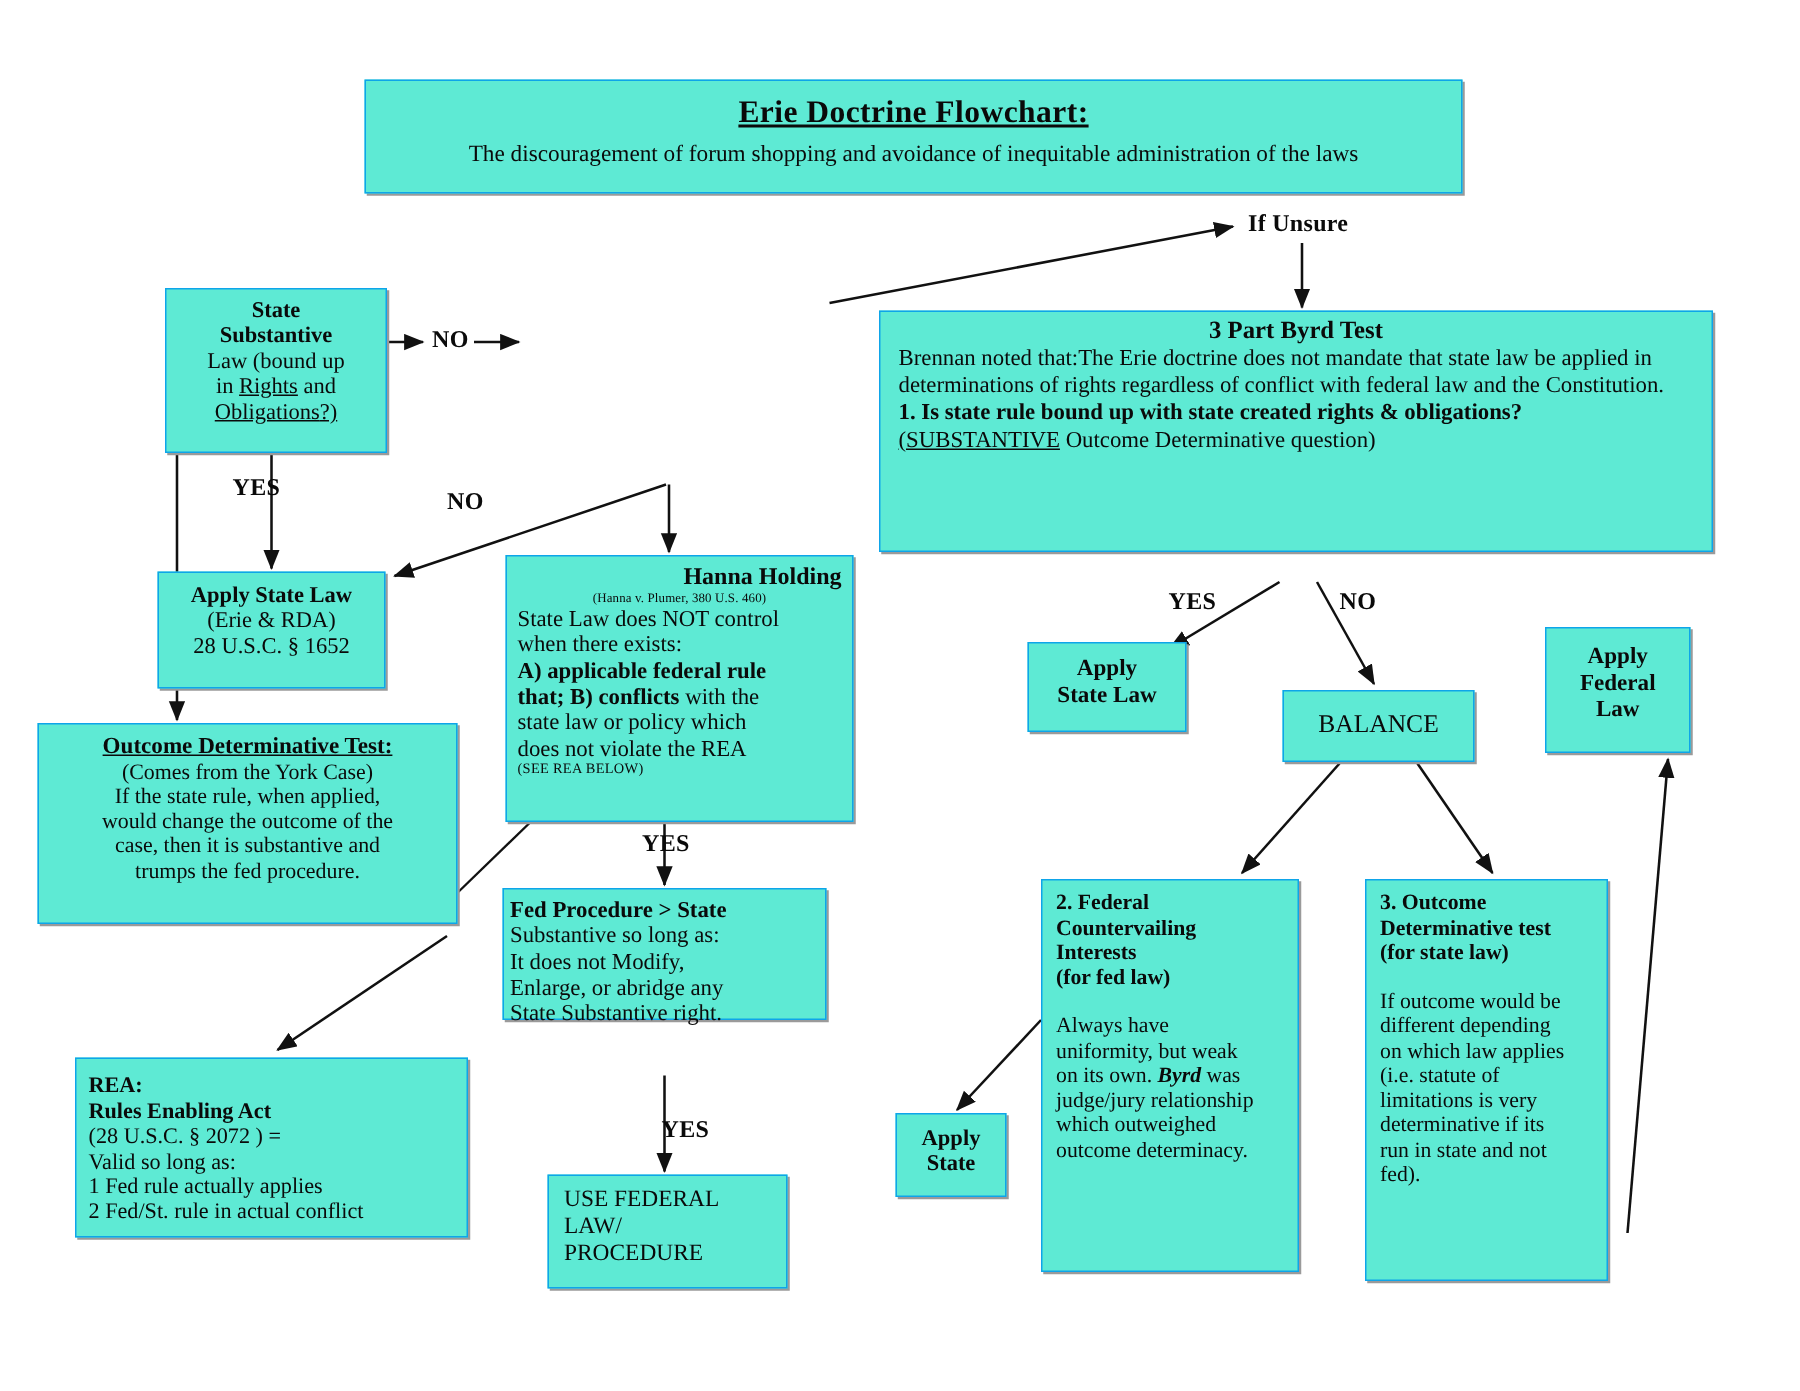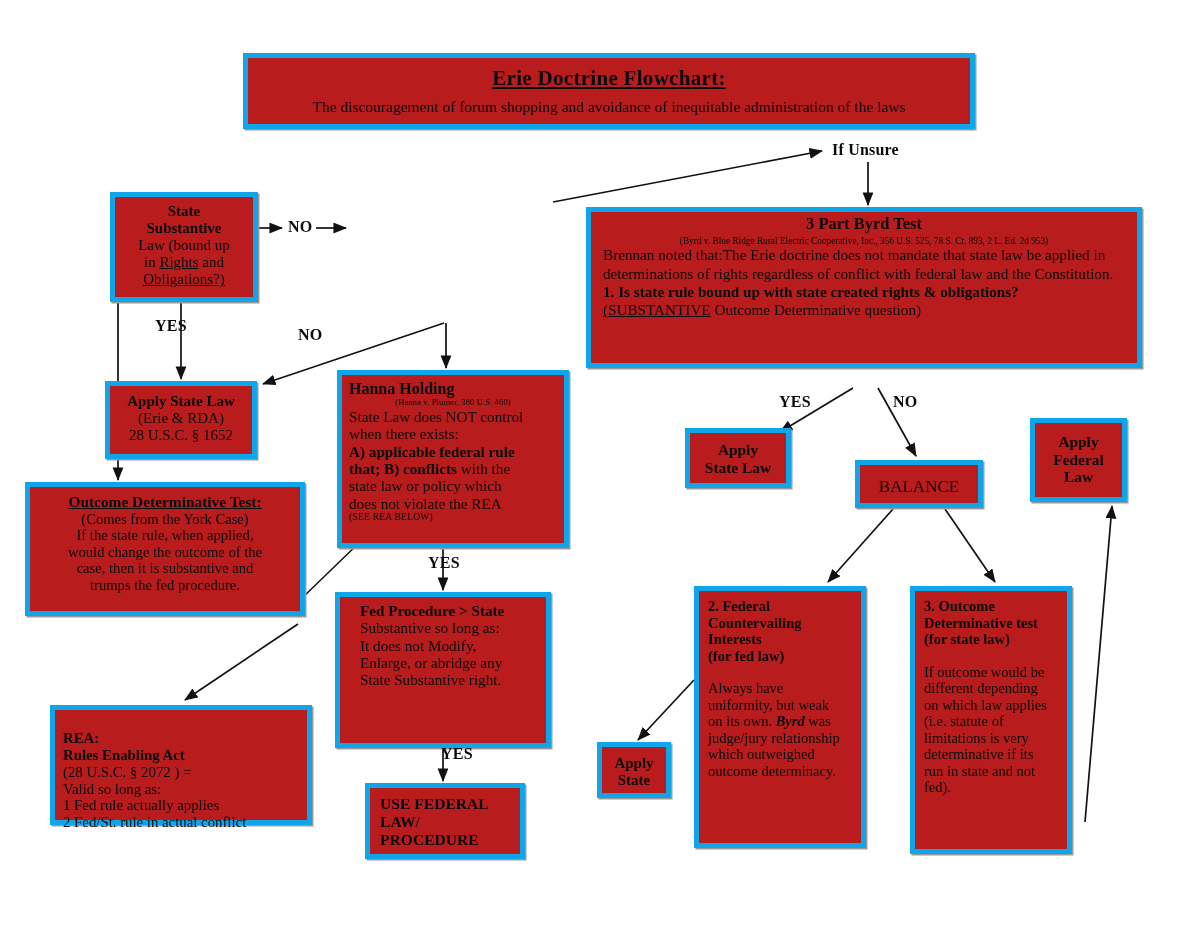--- a/index.html
+++ b/index.html
@@ -6,23 +6,23 @@
   body{
     width:1200px;height:927px;
     font-family:"Liberation Serif","DejaVu Serif",serif;
     color:#0a0a0a;
     position:relative;
     overflow:hidden;
   }
   #canvas{position:absolute;left:0;top:0;width:1200px;height:927px;}
   .box{
     position:absolute;
-    border:5px solid #0ea5e9;
+    border:1px solid #0ea5e9;
     box-shadow:1.5px 1.5px 0 #9a9a9a;
-    background:#b91c1c;
+    background:#5eead4;
     box-sizing:border-box;
     padding:4px 6px;
     line-height:1.14;
   }
   .ctr{text-align:center;}
   .b{font-weight:bold;}
   .u{text-decoration:underline;}
   .it{font-style:italic;font-weight:bold;}
   .lbl{
     position:absolute;
@@ -40,30 +40,30 @@
 
   #state-sub-box{left:110px;top:192px;width:148px;height:110px;font-size:15px;padding-top:6px;}
   #fed-rule-box{left:348px;top:202px;width:196px;height:120px;font-size:15.5px;padding:6px 8px;}
   #byrd-box{left:586px;top:207px;width:556px;height:161px;padding:3px 12px;}
   #byrd-box .bt{font-size:16.5px;font-weight:bold;text-align:center;}
   #byrd-box .bc{font-size:9.3px;text-align:center;margin-top:2px;}
   #byrd-box .bd{font-size:15.2px;margin-top:0;line-height:1.2;}
 
   #apply-state-rda{left:105px;top:381px;width:152px;height:78px;font-size:15px;padding-top:7px;}
   #hanna-box{left:337px;top:370px;width:232px;height:178px;font-size:15.2px;padding:5px 7px;}
-  #hanna-box .ht{font-size:16px;font-weight:bold;text-align:left;}
+  #hanna-box .ht{font-size:16px;font-weight:bold;text-align:right;}
   #hanna-box .hc{font-size:8.6px;text-align:center;letter-spacing:.1px;}
   #hanna-box .hs{font-size:9.6px;letter-spacing:.2px;}
 
   #odt-box{left:25px;top:482px;width:280px;height:134px;font-size:14.6px;padding-top:6px;}
   #odt-box .ot{font-size:15.4px;font-weight:bold;text-decoration:underline;}
 
-  #rea-box{left:50px;top:705px;width:262px;height:120px;font-size:14.8px;padding:20px 8px;}
-  #fed-proc-box{left:335px;top:592px;width:216px;height:156px;font-size:15.2px;padding:5px 20px;}
-  #use-fed-box{left:365px;top:783px;width:160px;height:76px;font-size:15.6px;font-weight:bold;padding:7px 10px;}
+  #rea-box{left:50px;top:705px;width:262px;height:120px;font-size:14.8px;padding:10px 8px;}
+  #fed-proc-box{left:335px;top:592px;width:216px;height:88px;font-size:15.2px;padding:5px 4px;}
+  #use-fed-box{left:365px;top:783px;width:160px;height:76px;font-size:15.6px;font-weight:normal;padding:7px 10px;}
 
   #apply-state-law2{left:685px;top:428px;width:106px;height:60px;font-size:15.4px;padding-top:8px;}
   #balance-box{left:855px;top:460px;width:128px;height:48px;font-size:17px;padding-top:12px;}
   #apply-fed-box{left:1030px;top:418px;width:97px;height:84px;font-size:15.4px;padding-top:10px;}
 
   #fci-box{left:694px;top:586px;width:172px;height:262px;font-size:14.5px;padding:7px 9px;}
   #odt3-box{left:910px;top:586px;width:162px;height:268px;font-size:14.5px;padding:7px 9px;}
   #apply-state3{left:597px;top:742px;width:74px;height:56px;font-size:15px;font-weight:bold;padding-top:8px;}
 </style>
 </head>
@@ -125,21 +125,20 @@
     <div class="b">State</div>
     <div class="b">Substantive</div>
     <div>Law (bound up</div>
     <div><span>in </span><span class="u">Rights</span><span> and</span></div>
     <div><span class="u">Obligations</span><span class="u">?)</span></div>
   </div>
 
 
   <div class="box" id="byrd-box">
     <div class="bt">3 Part Byrd Test</div>
-    <div class="bc">(Byrd v. Blue Ridge Rural Electric Cooperative, Inc., 356 U.S. 525, 78 S. Ct. 893, 2 L. Ed. 2d 953)</div>
     <div class="bd">
       <div>Brennan noted that:The Erie doctrine does not mandate that state law be applied in determinations of rights regardless of conflict with federal law and the Constitution.</div>
       <div class="b">1. Is state rule bound up with state created rights &amp; obligations?</div>
       <div><span class="u">(SUBSTANTIVE</span><span> Outcome Determinative question)</span></div>
     </div>
   </div>
 
   <div class="box ctr" id="apply-state-rda">
     <div class="b">Apply State Law</div>
     <div>(Erie &amp; RDA)</div>

